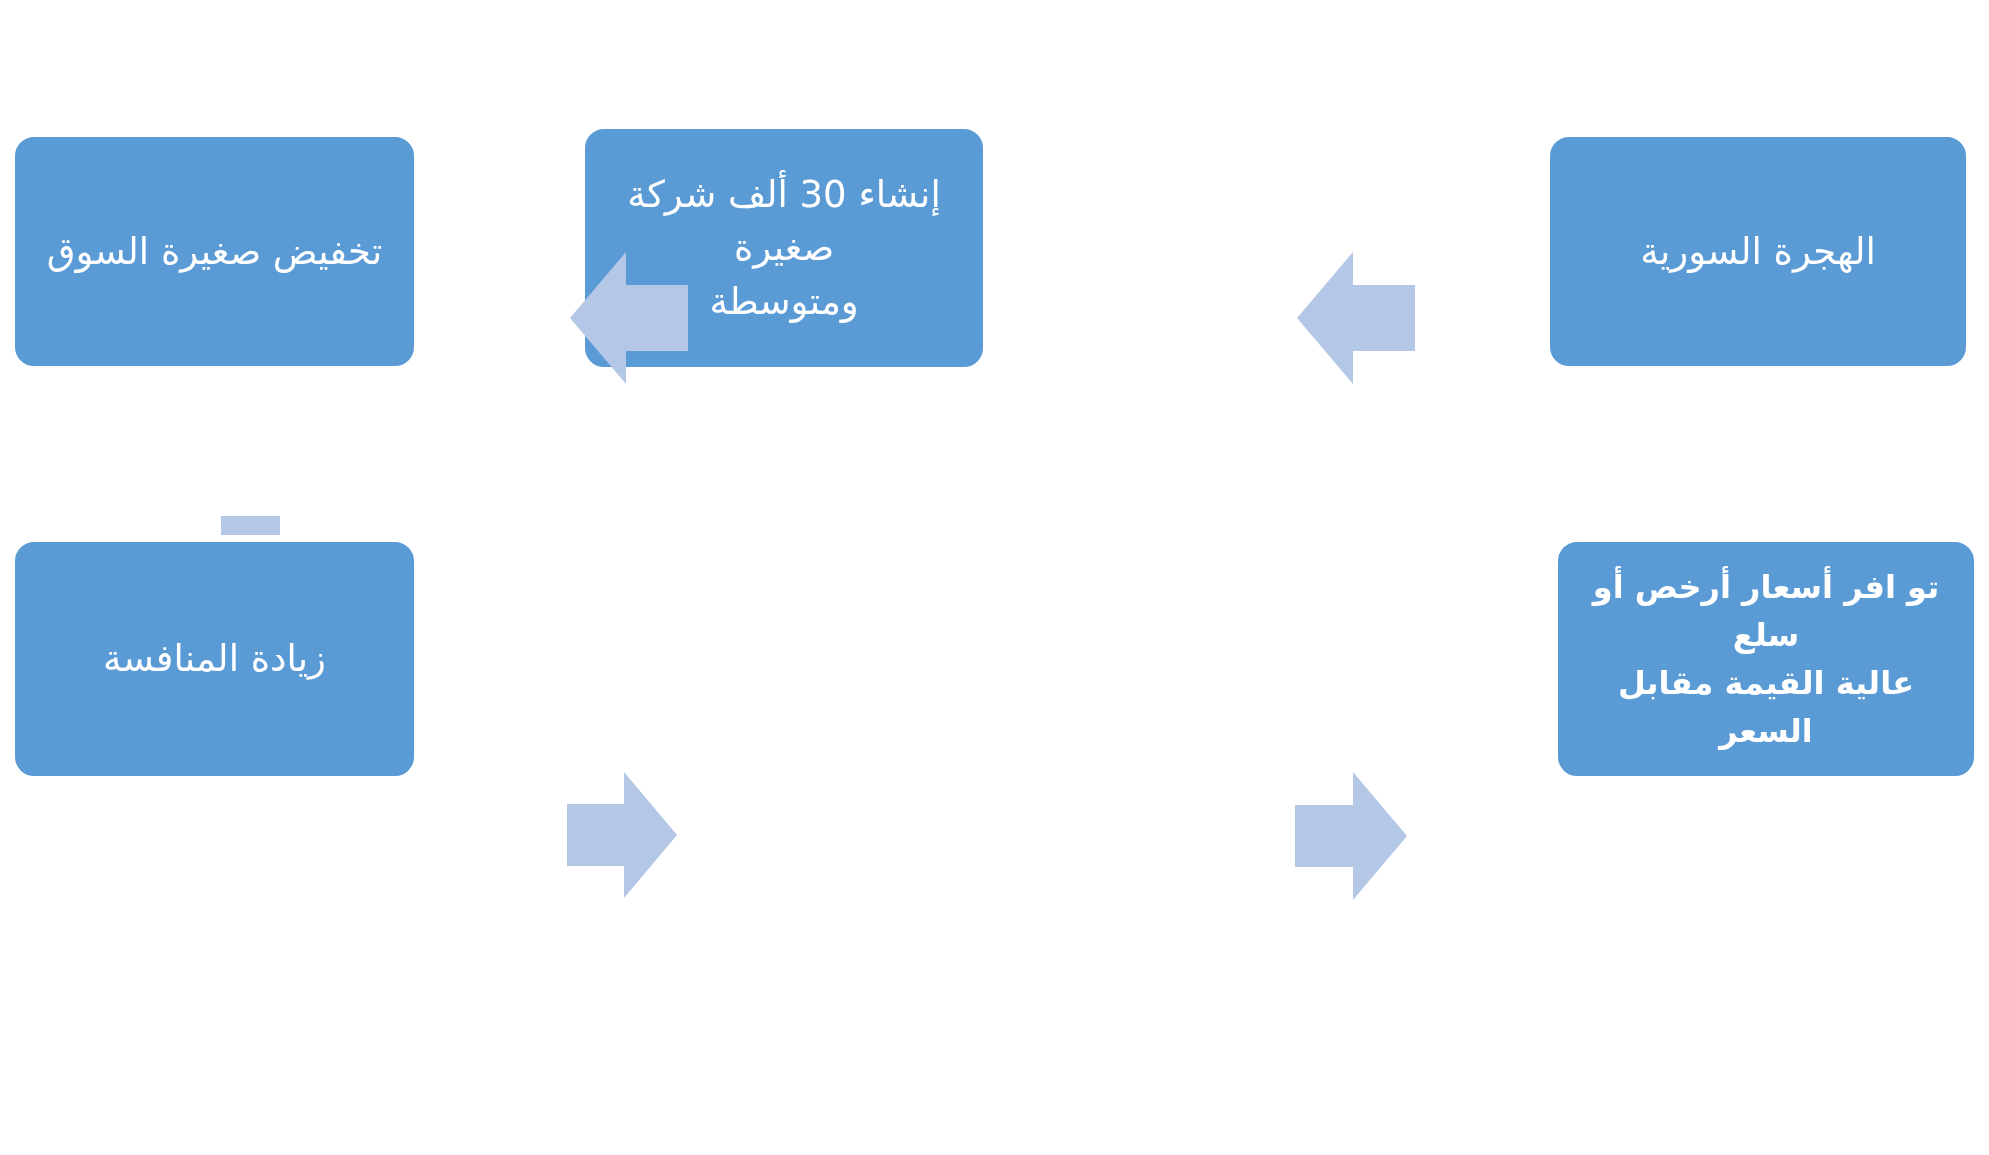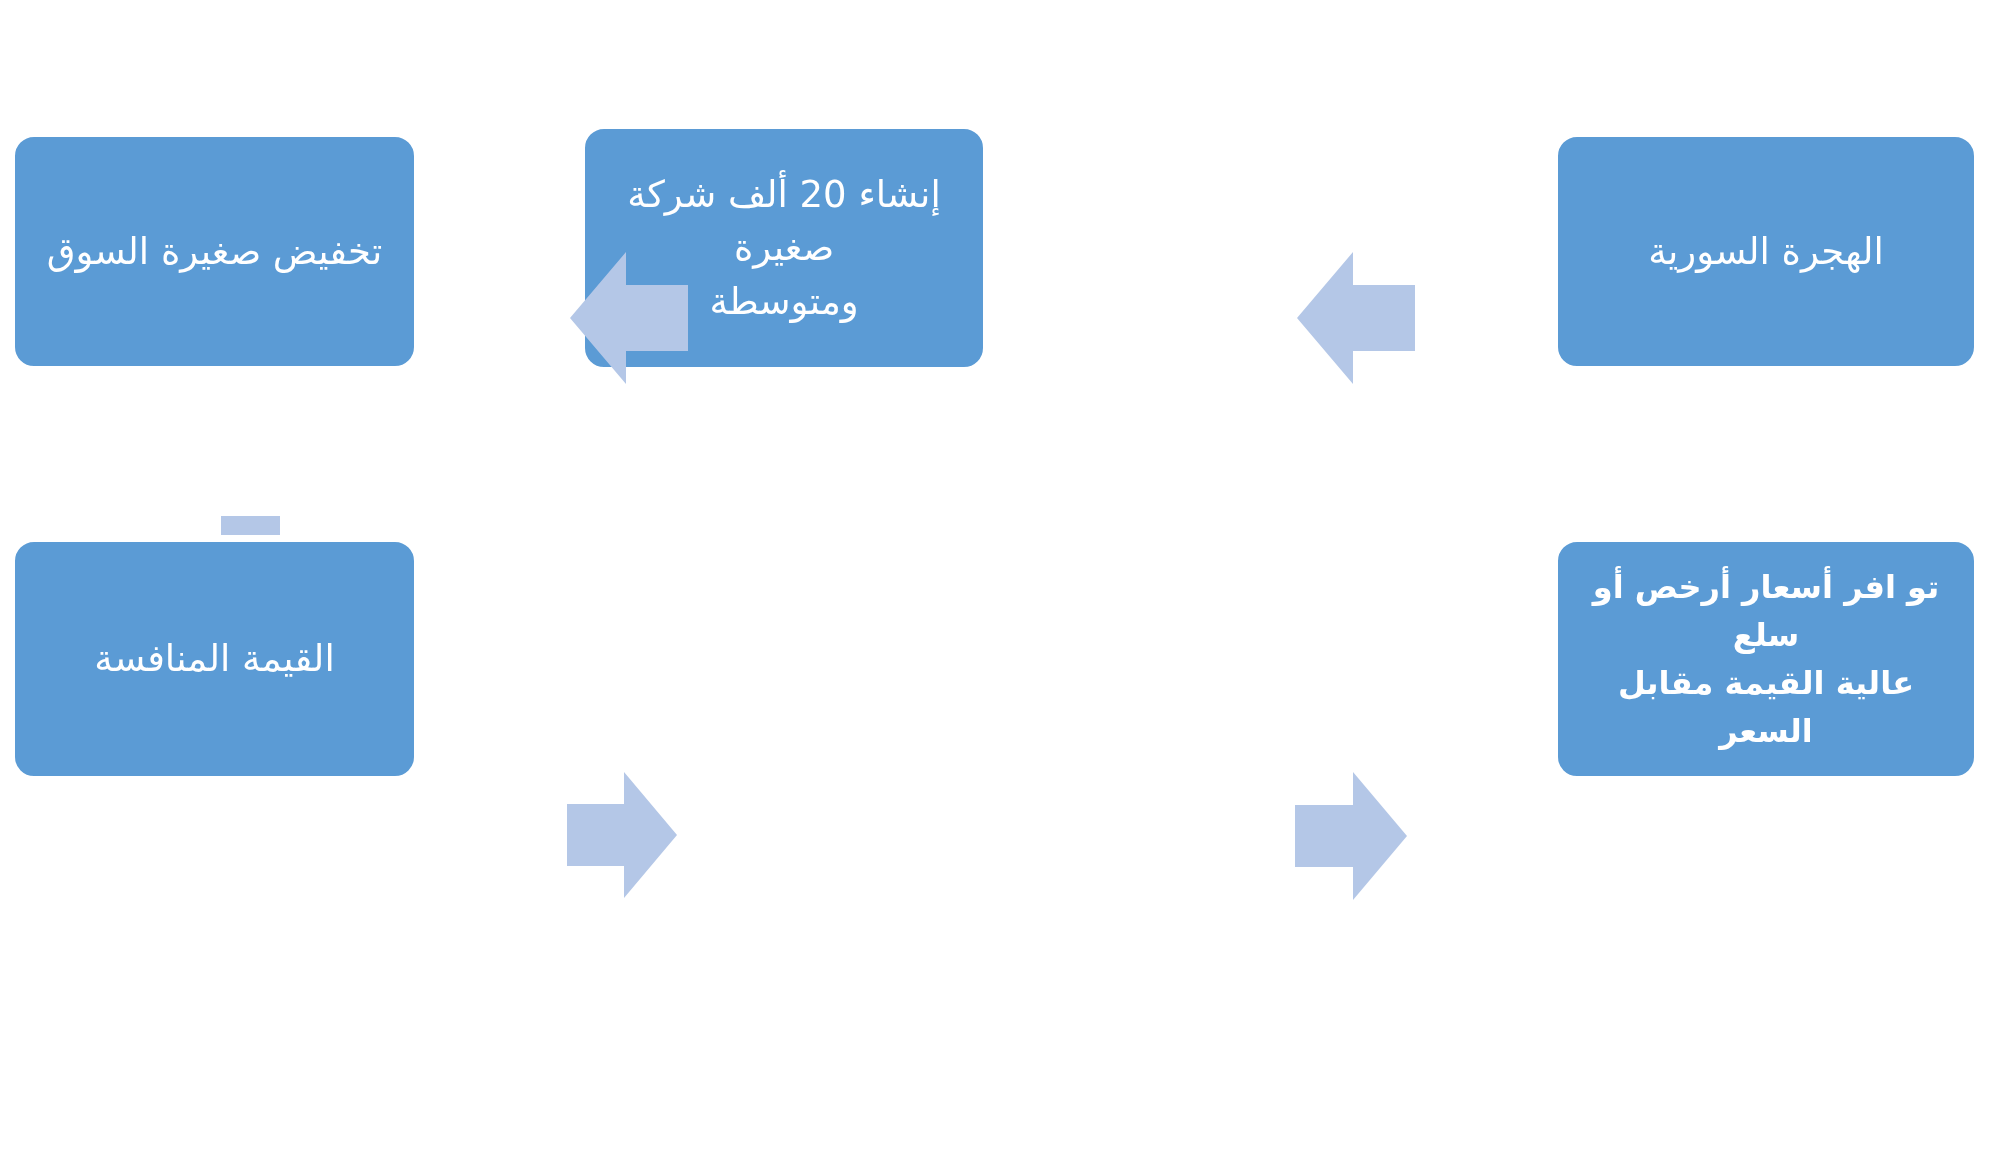--- a/index.html
+++ b/index.html
@@ -64,53 +64,53 @@
   .arrow {
     position: absolute;
   }
   .arrow svg { display: block; width: 100%; height: 100%; }
 </style>
 </head>
 <body>
 
 <div id="canvas">
 
-  <div class="node top" style="right:8px; top:130px; width:430px; height:243px;">
+  <div class="node top" style="right:16px; top:130px; width:430px; height:243px;">
     <span class="label">الهجرة السورية</span>
   </div>
 
   <div class="arrow" style="left:1297px; top:252px; width:118px; height:132px;">
     <svg viewBox="0 0 118 132" preserveAspectRatio="none" aria-hidden="true">
       <polygon points="0,66 56,0 56,33 118,33 118,99 56,99 56,132" fill="#B4C7E7"></polygon>
     </svg>
   </div>
 
   <div class="node top two-line" style="left:578px; top:122px; width:412px; height:252px;">
-    <span class="label">إنشاء 20 ألف شركة صغيرة
+    <span class="label">إنشاء 30 ألف شركة صغيرة
 ومتوسطة</span>
   </div>
 
   <div class="arrow" style="left:570px; top:252px; width:118px; height:132px;">
     <svg viewBox="0 0 118 132" preserveAspectRatio="none" aria-hidden="true">
       <polygon points="0,66 56,0 56,33 118,33 118,99 56,99 56,132" fill="#B4C7E7"></polygon>
     </svg>
   </div>
 
   <div class="node top" style="left:8px; top:130px; width:413px; height:243px;">
     <span class="label">تخفيض صغيرة السوق</span>
   </div>
 
   <div class="arrow" style="left:193px; top:516px; width:115px; height:126px;">
     <svg viewBox="0 0 115 126" preserveAspectRatio="none" aria-hidden="true">
       <polygon points="57.5,126 0,69 28,69 28,0 87,0 87,69 115,69" fill="#B4C7E7"></polygon>
     </svg>
   </div>
 
   <div class="node bottom" style="left:8px; top:535px; width:413px; height:248px;">
-    <span class="label">القيمة المنافسة</span>
+    <span class="label">زيادة المنافسة</span>
   </div>
 
   <div class="arrow" style="left:567px; top:772px; width:110px; height:126px;">
     <svg viewBox="0 0 110 126" preserveAspectRatio="none" aria-hidden="true">
       <polygon points="110,63 57,0 57,32 0,32 0,94 57,94 57,126" fill="#B4C7E7"></polygon>
     </svg>
   </div>
 
 
   <div class="arrow" style="left:1295px; top:772px; width:112px; height:128px;">

